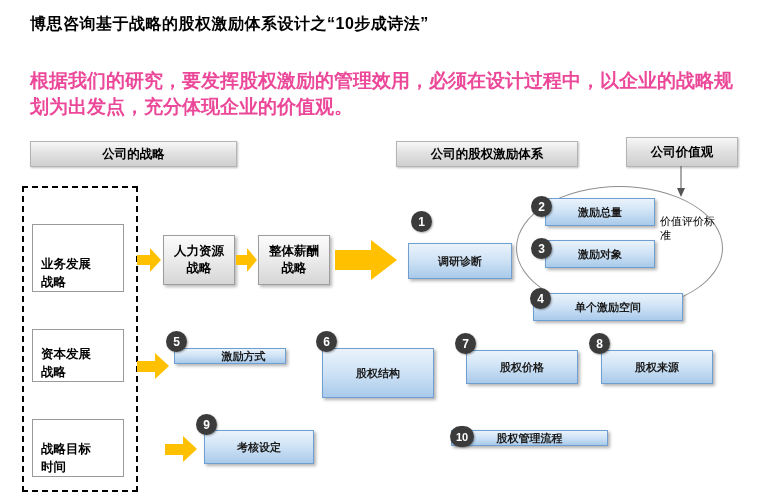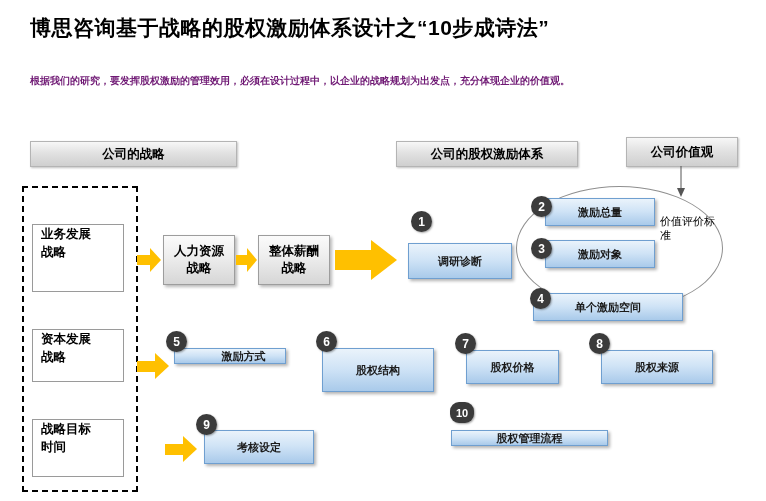--- a/index.html
+++ b/index.html
@@ -8,26 +8,26 @@
     background:#ffffff;
     font-family:"Liberation Sans","DejaVu Sans",sans-serif;
     position:relative;
     overflow:hidden;
   }
   .abs{position:absolute;}
 
   
   #title{
     left:30px;top:14px;
-    font-size:21px;font-weight:bold;color:#000;
+    font-size:16px;font-weight:bold;color:#000;
     letter-spacing:0.5px;
   }
   #subtitle{
     left:30px;top:68px;width:712px;
-    font-size:10px;font-weight:bold;color:#701a75;
+    font-size:19px;font-weight:bold;color:#ec4899;
     line-height:26px;
   }
 
   
   .banner{
     height:24px;
     background:linear-gradient(to bottom,#f7f7f7 0%,#e2e2e2 45%,#cfcfcf 100%);
     border:1px solid #b4b4b4;
     display:flex;align-items:center;justify-content:center;
     font-size:12.5px;font-weight:bold;color:#000;
@@ -41,21 +41,21 @@
   #dashed-box{
     left:22px;top:186px;width:112px;height:302px;
     border:2px dashed #000;
     background:#ffffff;
   }
   
   .rowlabel{
     width:92px;
     border:1px solid #9a9a9a;
     background:#ffffff;
-    display:flex;align-items:flex-start;
+    display:flex;align-items:flex-end;
     padding-left:8px;
     font-size:12.5px;font-weight:bold;color:#000;
     line-height:18px;
     box-sizing:border-box;
   }
   #rowlabel-1{left:32px;top:224px;height:68px;}
   #rowlabel-2{left:32px;top:329px;height:53px;}
   #rowlabel-3{left:32px;top:419px;height:58px;}
 
   
@@ -82,22 +82,22 @@
   
   #g1{left:163px;top:235px;width:72px;height:50px;}
   #g2{left:258px;top:235px;width:72px;height:50px;}
 
   
   #b1{left:408px;top:243px;width:104px;height:36px;}
   #b2{left:545px;top:198px;width:110px;height:28px;}
   #b3{left:545px;top:240px;width:110px;height:28px;}
   #b4{left:533px;top:293px;width:150px;height:28px;}
   #b5{left:174px;top:348px;width:112px;height:16px;padding-left:27px;}
-  #b6{left:322px;top:348px;width:112px;height:44px;}
-  #b7{left:466px;top:350px;width:93px;height:34px;}
+  #b6{left:322px;top:348px;width:112px;height:50px;}
+  #b7{left:466px;top:350px;width:112px;height:34px;}
   #b8{left:601px;top:350px;width:112px;height:34px;}
   #b9{left:204px;top:430px;width:110px;height:34px;}
   #b10{left:451px;top:430px;width:157px;height:16px;}
 
   
   .badge{
     width:21px;height:21px;border-radius:50%;
     background:#3b3b3b;color:#ffffff;
     display:flex;align-items:center;justify-content:center;
     font-size:12px;font-weight:bold;
@@ -211,13 +211,13 @@
 <div class="abs bluebox" id="b7">股权价格</div>
 <div class="abs badge" style="left:455px;top:333px;">7</div>
 
 <div class="abs bluebox" id="b8">股权来源</div>
 <div class="abs badge" style="left:589px;top:333px;">8</div>
 
 <div class="abs bluebox" id="b9">考核设定</div>
 <div class="abs badge" style="left:196px;top:414px;">9</div>
 
 <div class="abs bluebox" id="b10">股权管理流程</div>
-<div class="abs badge wide" style="left:450px;top:402px;border-radius:9px;">10</div>
+<div class="abs badge wide" style="left:450px;top:426px;">10</div>
 
 </body></html>

